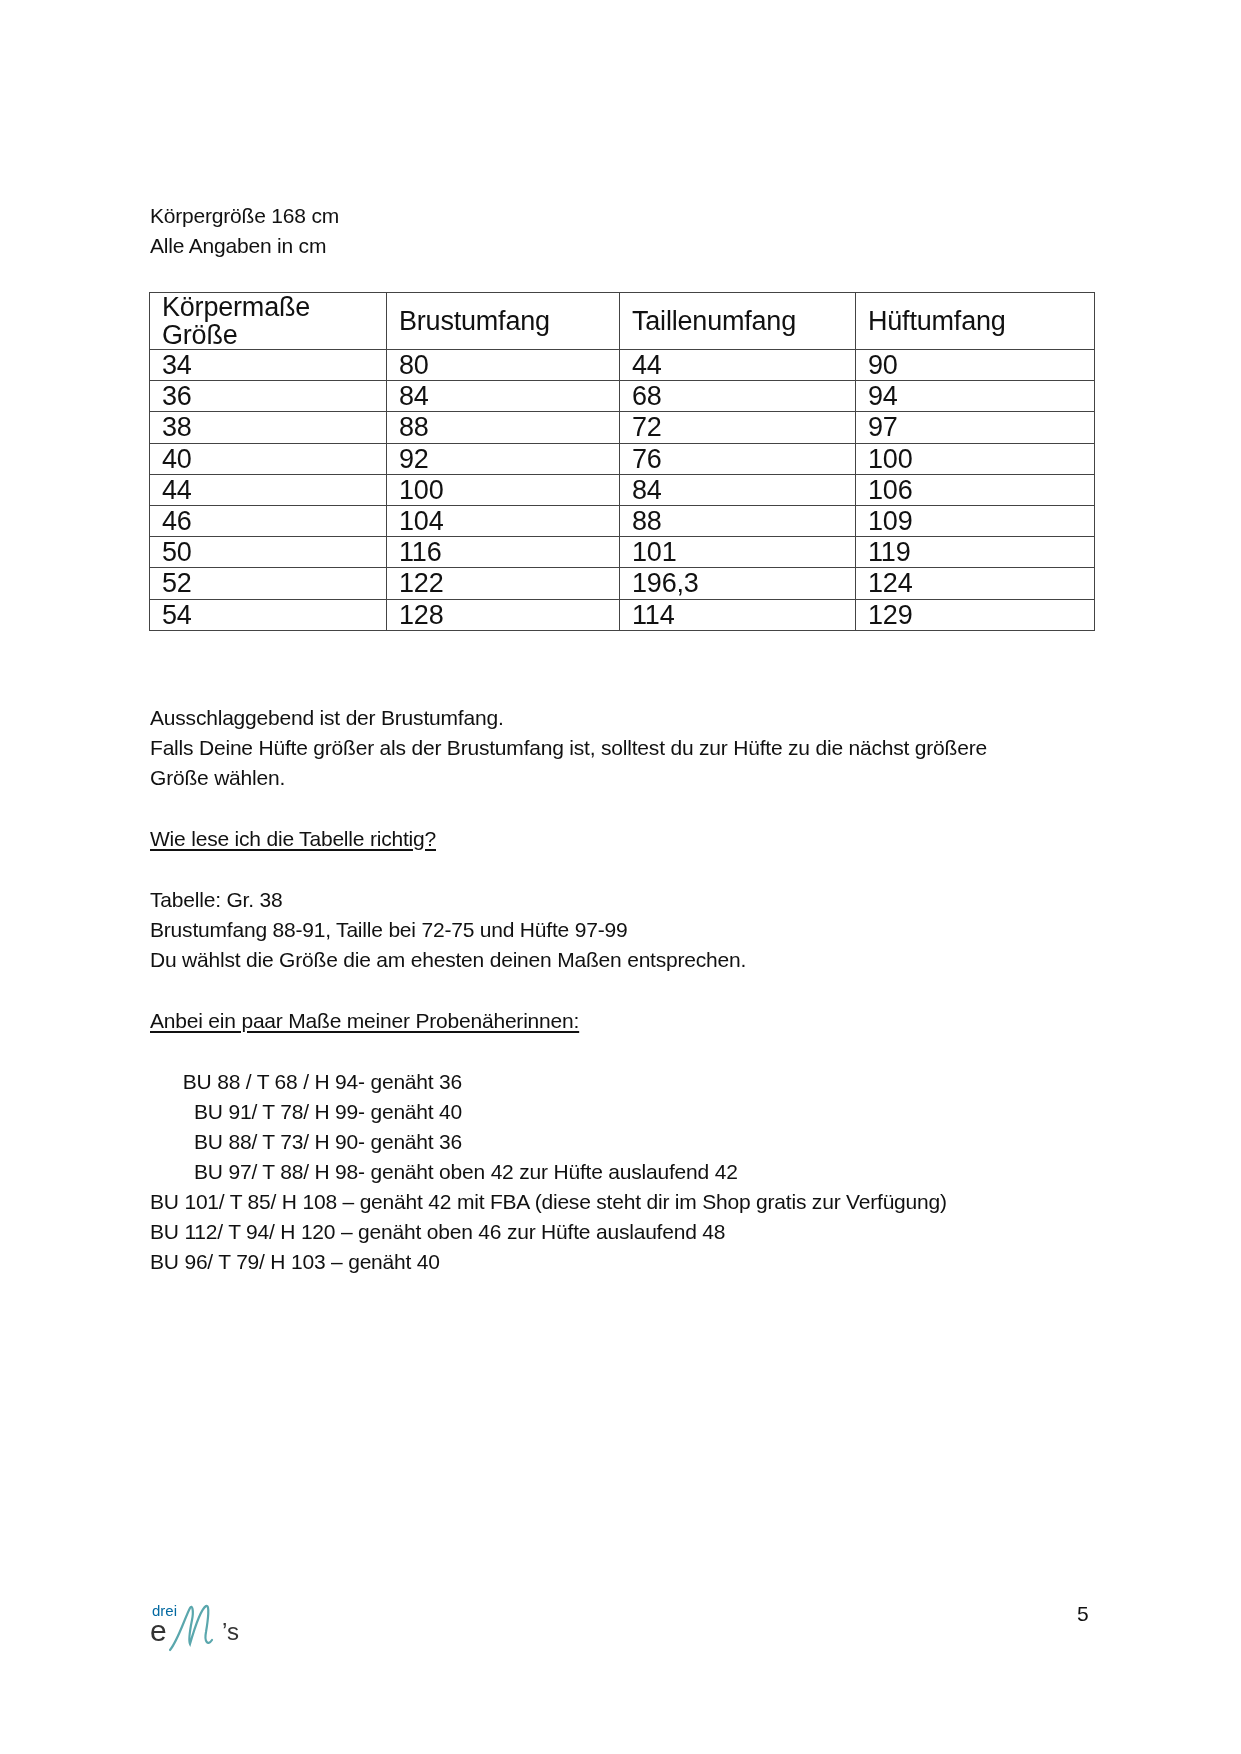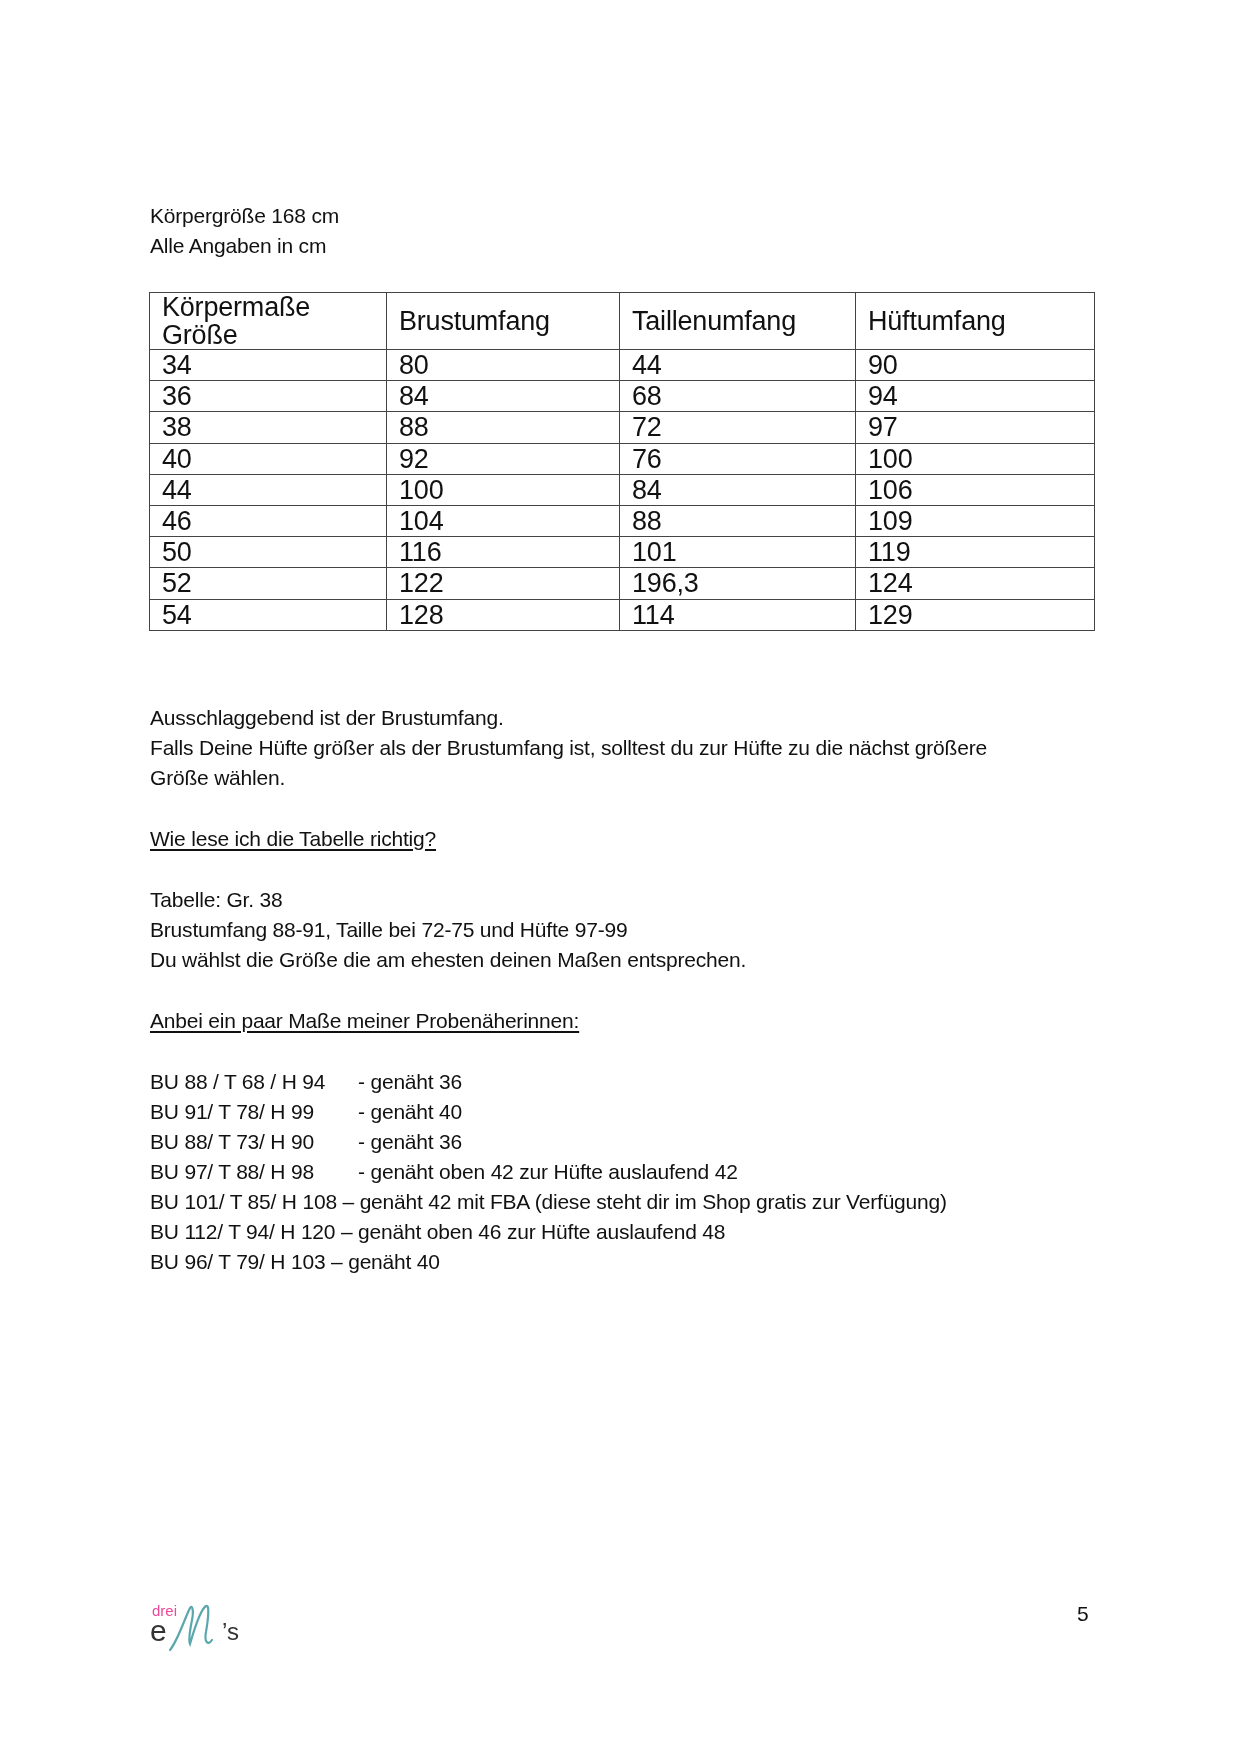--- a/index.html
+++ b/index.html
@@ -6,23 +6,23 @@
   body { width: 1241px; height: 1754px; position: relative; overflow: hidden;
          font-family: "Liberation Sans", "DejaVu Sans", sans-serif; color: #111; }
   .page { position: absolute; left: 0; top: 0; width: 1227px; height: 1754px; background: #fff; }
   .txt { position: absolute; left: 150px; font-size: 21px; line-height: 30px; white-space: nowrap; letter-spacing: -0.2px; }
   .u { text-decoration: underline; text-underline-offset: 3px; }
   table.sizes { position: absolute; left: 149px; top: 292px; width: 945px; border-collapse: collapse; table-layout: fixed; }
   table.sizes td { border: 1.5px solid #444; height: 30.2px; padding: 0 0 0 12px; font-size: 27px; line-height: 28px; vertical-align: middle; letter-spacing: -0.2px; }
   table.sizes col.c1 { width: 237px; } table.sizes col.c2 { width: 233px; }
   table.sizes col.c3 { width: 236px; } table.sizes col.c4 { width: 239px; }
   .tester { position: absolute; left: 150px; font-size: 21px; line-height: 30px; white-space: nowrap; letter-spacing: -0.2px; }
-  .tester .m { display: inline-block; }
+  .tester .m { display: inline-block; text-align: right; }
   .logo { position: absolute; left: 150px; top: 1600px; width: 90px; height: 60px; }
-  .logo .drei { position: absolute; left: 2px; top: 2px; font-size: 15px; color: #ec4899; font-family: "Liberation Sans", sans-serif; }
+  .logo .drei { position: absolute; left: 2px; top: 2px; font-size: 15px; color: #0369a1; font-family: "Liberation Sans", sans-serif; }
   .logo .e { position: absolute; left: 0px; top: 14px; font-size: 30px; color: #333; font-family: "Liberation Sans", sans-serif; }
   .logo .s { position: absolute; left: 72px; top: 18px; font-size: 24px; color: #333; font-family: "Liberation Sans", sans-serif; }
   .logo svg { position: absolute; left: 18px; top: 0px; }
   .pagenum { position: absolute; left: 1077px; top: 1600px; font-size: 21px; line-height: 28px; }
 </style>
 </head>
 <body>
 
 <div class="page">
 

